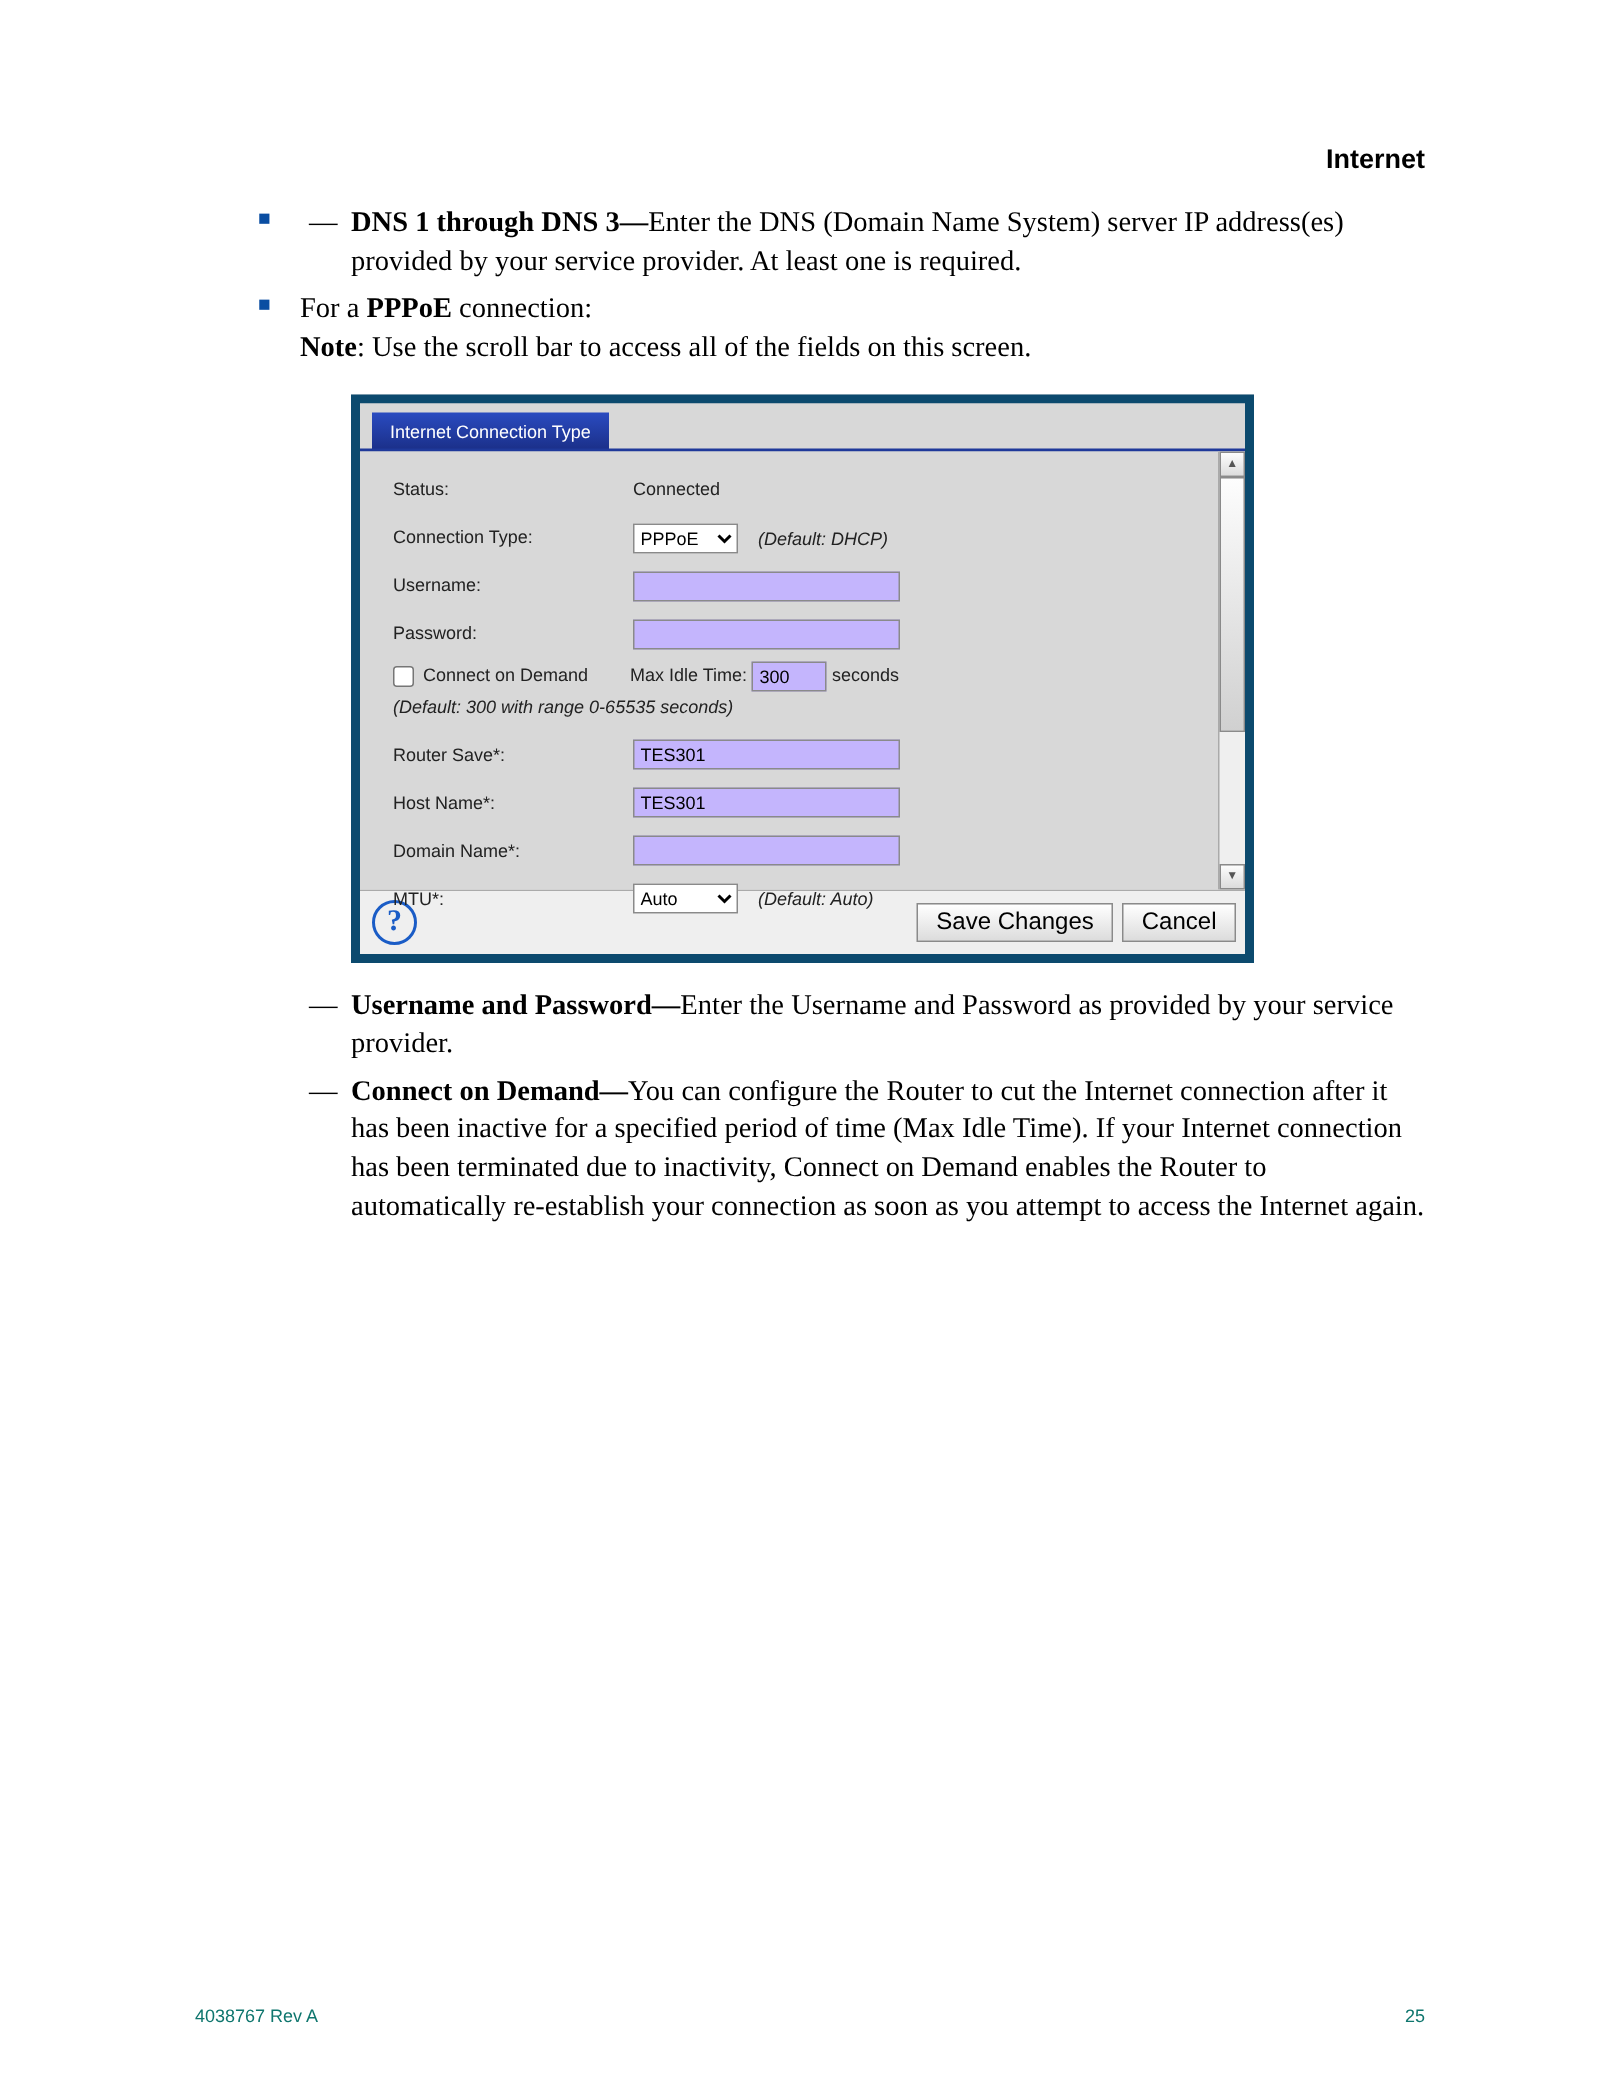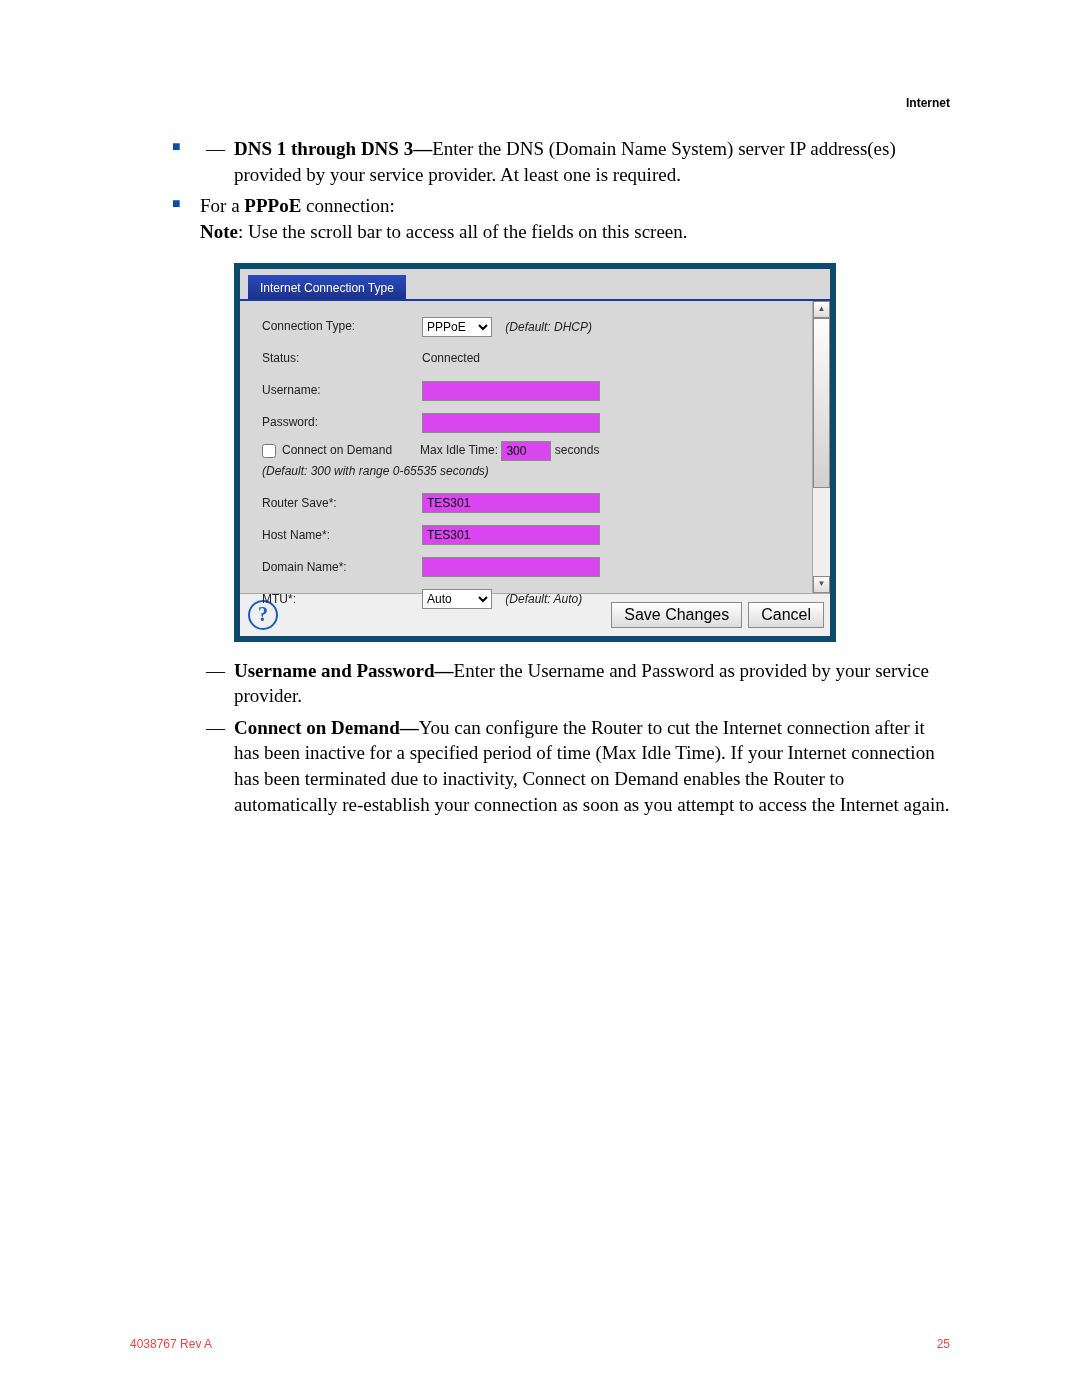--- a/index.html
+++ b/index.html
@@ -15,21 +15,21 @@
     position: relative;
     box-sizing: border-box;
     padding: 96px 130px 40px 130px;
   }
   .header-right {
     position: absolute;
     top: 96px;
     right: 130px;
     font-family: Verdana, Arial, sans-serif;
     font-weight: bold;
-    font-size: 12px;
+    font-size: 18px;
   }
   .body-text {
     font-size: 19px;
     line-height: 1.35;
   }
   ul.top {
     list-style: none;
     margin: 40px 0 0 0;
     padding: 0 0 0 70px;
   }
@@ -150,21 +150,21 @@
     width: 160px;
     flex-shrink: 0;
   }
   .form-value {
     flex: 1;
   }
   .ui-input {
     font-family: Verdana, Arial, sans-serif;
     font-size: 12px;
     border: 1px solid #8a8a8a;
-    background: #d946ef;
+    background: #c4b5fd;
     height: 20px;
     padding: 0 4px;
     box-sizing: border-box;
     width: 178px;
   }
   .ui-input.small { width: 50px; }
   .ui-select {
     font-family: Verdana, Arial, sans-serif;
     font-size: 12px;
     border: 1px solid #8a8a8a;
@@ -224,21 +224,21 @@
   }
   .footer {
     position: absolute;
     bottom: 46px;
     left: 130px;
     right: 130px;
     display: flex;
     justify-content: space-between;
     font-family: Arial, sans-serif;
     font-size: 12px;
-    color: #ef4444;
+    color: #0f766e;
   }
 </style>
 </head>
 <body>
 
 <div class="page">
 
   <div class="header-right">Internet</div>
 
   <div class="body-text">
@@ -257,32 +257,32 @@
         <div class="screenshot-wrap">
           <div class="router-ui">
             <div class="tab-row">
               <div class="tab">Internet Connection Type</div>
               <div class="blue-line"></div>
             </div>
             <div class="form-area">
               <div class="form-scroll">
 
                 <div class="form-row">
+                  <div class="form-label">Status:</div>
+                  <div class="form-value">Connected</div>
+                </div>
+
+                <div class="form-row">
                   <div class="form-label">Connection Type:</div>
                   <div class="form-value">
                     <select class="ui-select">
                       <option>PPPoE</option>
                     </select>
                     <span class="hint">(Default: DHCP)</span>
                   </div>
-                </div>
-
-                <div class="form-row">
-                  <div class="form-label">Status:</div>
-                  <div class="form-value">Connected</div>
                 </div>
 
                 <div class="form-row">
                   <div class="form-label">Username:</div>
                   <div class="form-value">
                     <input class="ui-input" type="text" value="" style="">
                   </div>
                 </div>
 
                 <div class="form-row">

